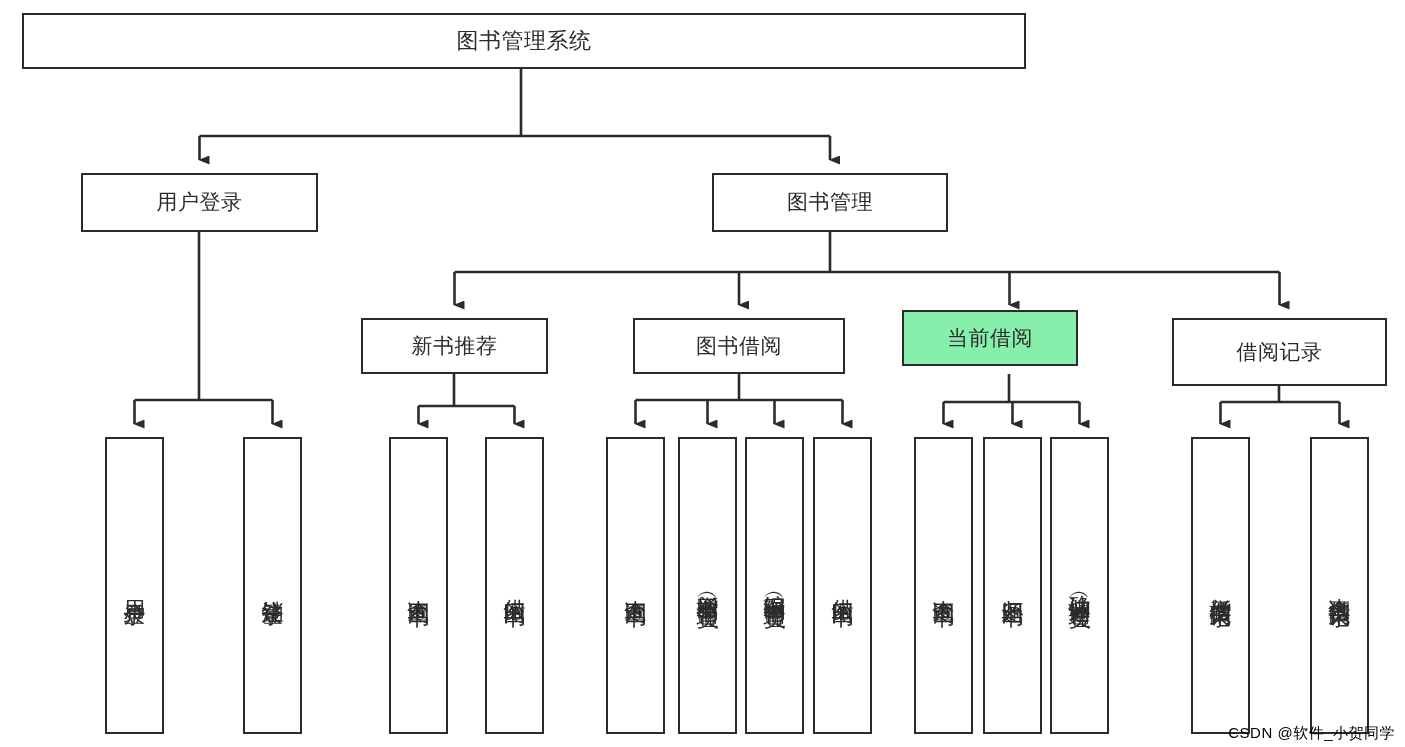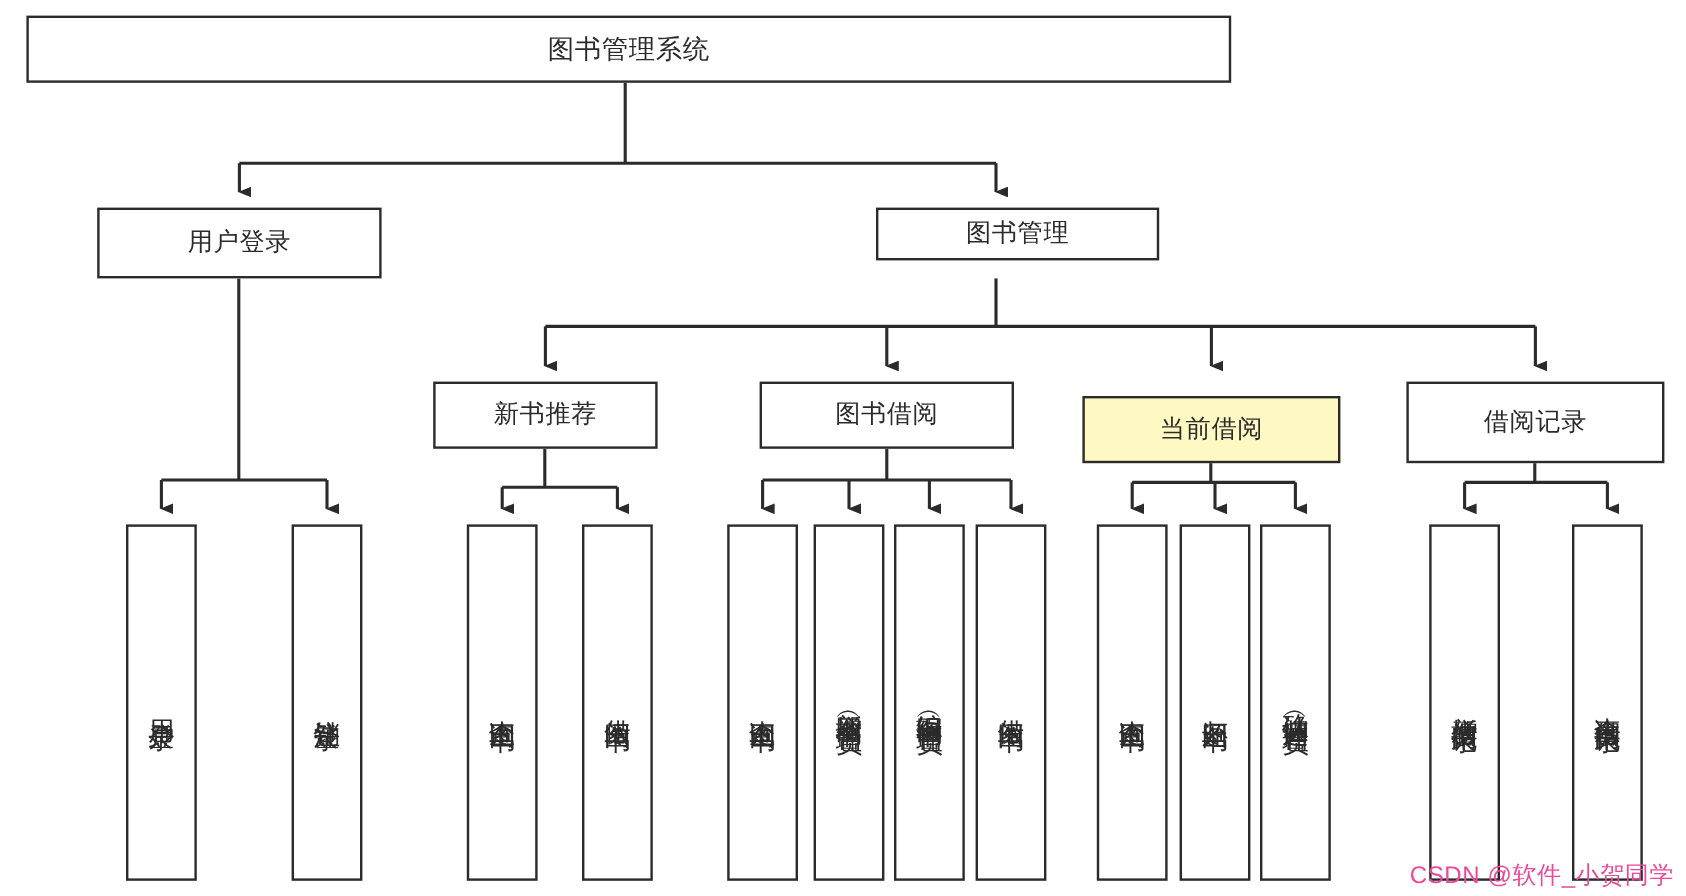--- a/index.html
+++ b/index.html
@@ -51,22 +51,22 @@
     letter-spacing: 2px;
     max-height: 100%;
   }
   .node-box.root .node-label {
     font-size: 22px;
   }
   #watermark {
     position: absolute;
     right: 10px;
     bottom: 4px;
-    font-size: 20px;
-    color: #ec4899;
+    font-size: 15px;
+    color: #000000;
     white-space: nowrap;
     letter-spacing: 0.5px;
     pointer-events: none;
   }
 </style>
 </head>
 <body>
 
 <div id="diagram-root">
 
@@ -113,30 +113,30 @@
       </g>
   </svg>
 
   <div id="nodes-layer">
       <div class="node-box root horizontal" style="left: 22px; top: 13px; width: 1004px; height: 56px; border-color: rgb(43, 43, 43); background: rgb(255, 255, 255);">
         <span class="node-label" style="color: rgb(43, 43, 43);">图书管理系统</span>
       </div>
       <div class="node-box horizontal" style="left: 81px; top: 173px; width: 237px; height: 59px; border-color: rgb(43, 43, 43); background: rgb(255, 255, 255);">
         <span class="node-label" style="color: rgb(43, 43, 43);">用户登录</span>
       </div>
-      <div class="node-box horizontal" style="left: 712px; top: 173px; width: 236px; height: 44px; border-color: rgb(43, 43, 43); background: rgb(255, 255, 255); margin-left: 18px;">
+      <div class="node-box horizontal" style="left: 712px; top: 173px; width: 236px; height: 59px; border-color: rgb(43, 43, 43); background: rgb(255, 255, 255);">
         <span class="node-label" style="color: rgb(43, 43, 43);">图书管理</span>
       </div>
       <div class="node-box horizontal" style="left: 361px; top: 318px; width: 187px; height: 56px; border-color: rgb(43, 43, 43); background: rgb(255, 255, 255);">
         <span class="node-label" style="color: rgb(43, 43, 43);">新书推荐</span>
       </div>
       <div class="node-box horizontal" style="left: 633px; top: 318px; width: 212px; height: 56px; border-color: rgb(43, 43, 43); background: rgb(255, 255, 255);">
         <span class="node-label" style="color: rgb(43, 43, 43); text-align: right;">图书借阅</span>
       </div>
-      <div class="node-box horizontal" style="left: 902px; top: 330px; width: 215px; height: 56px; border-color: rgb(43, 43, 43); background: #fef9c3;">
+      <div class="node-box horizontal" style="left: 902px; top: 310px; width: 176px; height: 56px; border-color: rgb(43, 43, 43); background: #86efac;">
         <span class="node-label" style="color: rgb(43, 43, 43);">当前借阅</span>
       </div>
       <div class="node-box horizontal" style="left: 1172px; top: 318px; width: 215px; height: 68px; border-color: rgb(43, 43, 43); background: rgb(255, 255, 255);">
         <span class="node-label" style="color: rgb(43, 43, 43);">借阅记录</span>
       </div>
       <div class="node-box vertical" style="left: 105px; top: 437px; width: 59px; height: 297px; border-color: rgb(43, 43, 43); background: rgb(255, 255, 255);">
         <span class="node-label" style="color: rgb(43, 43, 43);">用户登录</span>
       </div>
       <div class="node-box vertical" style="left: 243px; top: 437px; width: 59px; height: 297px; border-color: rgb(43, 43, 43); background: rgb(255, 255, 255);">
         <span class="node-label" style="color: rgb(43, 43, 43);">注销登录</span>

